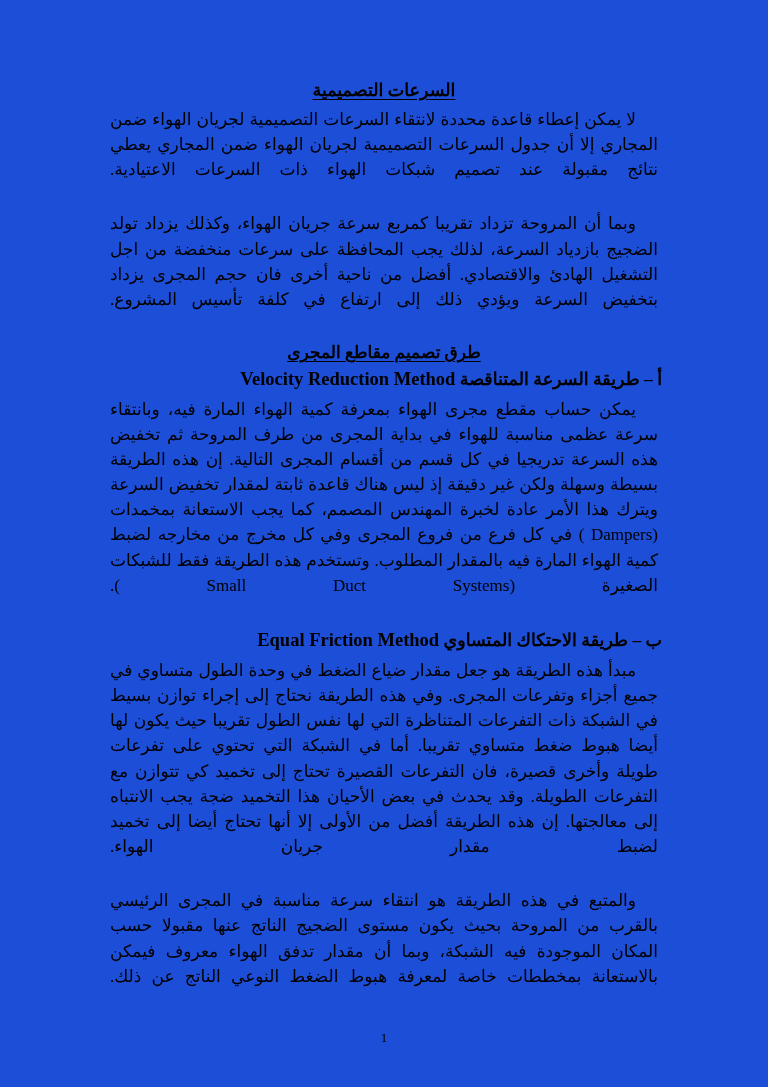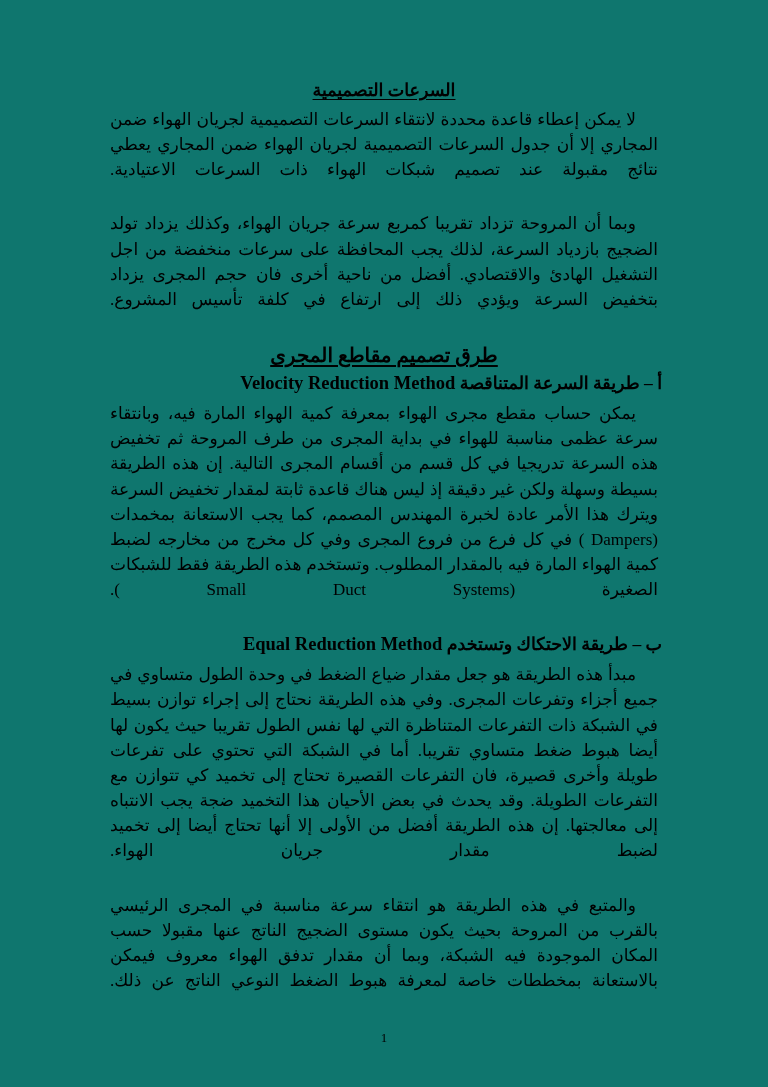--- a/index.html
+++ b/index.html
@@ -13,21 +13,21 @@
     height: 1087px;
     position: relative;
     font-family: "Liberation Serif", "DejaVu Serif", serif;
     color: #000000;
     overflow: hidden;
   }
 
   .page {
     position: absolute;
     inset: 0;
-    background: #0f766e;
+    background: #1d4ed8;
   }
 
   .content {
     position: absolute;
     top: 78px;
     right: 106px;
     left: 106px;
     width: 556px;
     direction: rtl;
     text-align: justify;
@@ -42,21 +42,21 @@
     line-height: 1.42;
     margin: 0 0 2px 0;
     text-decoration: underline;
     text-underline-offset: 3px;
     letter-spacing: 0;
   }
 
   .section-heading {
     text-align: center;
     font-weight: bold;
-    font-size: 20px;
+    font-size: 17px;
     line-height: 1.45;
     margin: 3px 0 0 0;
     text-decoration: underline;
     text-underline-offset: 3px;
   }
 
   .sub-heading {
     text-align: right;
     font-weight: bold;
     font-size: 17.5px;
@@ -117,22 +117,22 @@
     <h2 class="section-heading">طرق تصميم مقاطع المجرى</h2>
 
     <h3 class="sub-heading">
       <span>أ – طريقة السرعة المتناقصة</span>
       <span class="latin">Velocity Reduction Method</span>
     </h3>
 
     <p class="para">يمكن حساب مقطع مجرى الهواء بمعرفة كمية الهواء المارة فيه، وبانتقاء سرعة عظمى مناسبة للهواء في بداية المجرى من طرف المروحة ثم تخفيض هذه السرعة تدريجيا في كل قسم من أقسام المجرى التالية. إن هذه الطريقة بسيطة وسهلة ولكن غير دقيقة إذ ليس هناك قاعدة ثابتة لمقدار تخفيض السرعة ويترك هذا الأمر عادة لخبرة المهندس المصمم، كما يجب الاستعانة بمخمدات (Dampers ) في كل فرع من فروع المجرى وفي كل مخرج من مخارجه لضبط كمية الهواء المارة فيه بالمقدار المطلوب. وتستخدم هذه الطريقة فقط للشبكات الصغيرة (Small Duct Systems ).</p>
 
     <h3 class="sub-heading">
-      <span>ب – طريقة الاحتكاك وتستخدم</span>
-      <span class="latin">Equal Reduction Method</span>
+      <span>ب – طريقة الاحتكاك المتساوي</span>
+      <span class="latin">Equal Friction Method</span>
     </h3>
 
     <p class="para">مبدأ هذه الطريقة هو جعل مقدار ضياع الضغط في وحدة الطول متساوي في جميع أجزاء وتفرعات المجرى. وفي هذه الطريقة نحتاج إلى إجراء توازن بسيط في الشبكة ذات التفرعات المتناظرة التي لها نفس الطول تقريبا حيث يكون لها أيضا هبوط ضغط متساوي تقريبا. أما في الشبكة التي تحتوي على تفرعات طويلة وأخرى قصيرة، فان التفرعات القصيرة تحتاج إلى تخميد كي تتوازن مع التفرعات الطويلة. وقد يحدث في بعض الأحيان هذا التخميد ضجة يجب الانتباه إلى معالجتها. إن هذه الطريقة أفضل من الأولى إلا أنها تحتاج أيضا إلى تخميد لضبط مقدار جريان الهواء.</p>
 
 
     <p class="para">والمتبع في هذه الطريقة هو انتقاء سرعة مناسبة في المجرى الرئيسي بالقرب من المروحة بحيث يكون مستوى الضجيج الناتج عنها مقبولا حسب المكان الموجودة فيه الشبكة، وبما أن مقدار تدفق الهواء معروف فيمكن بالاستعانة بمخططات خاصة لمعرفة هبوط الضغط النوعي الناتج عن ذلك.</p>
 
   </div>
 
   <div class="page-number">1</div>

